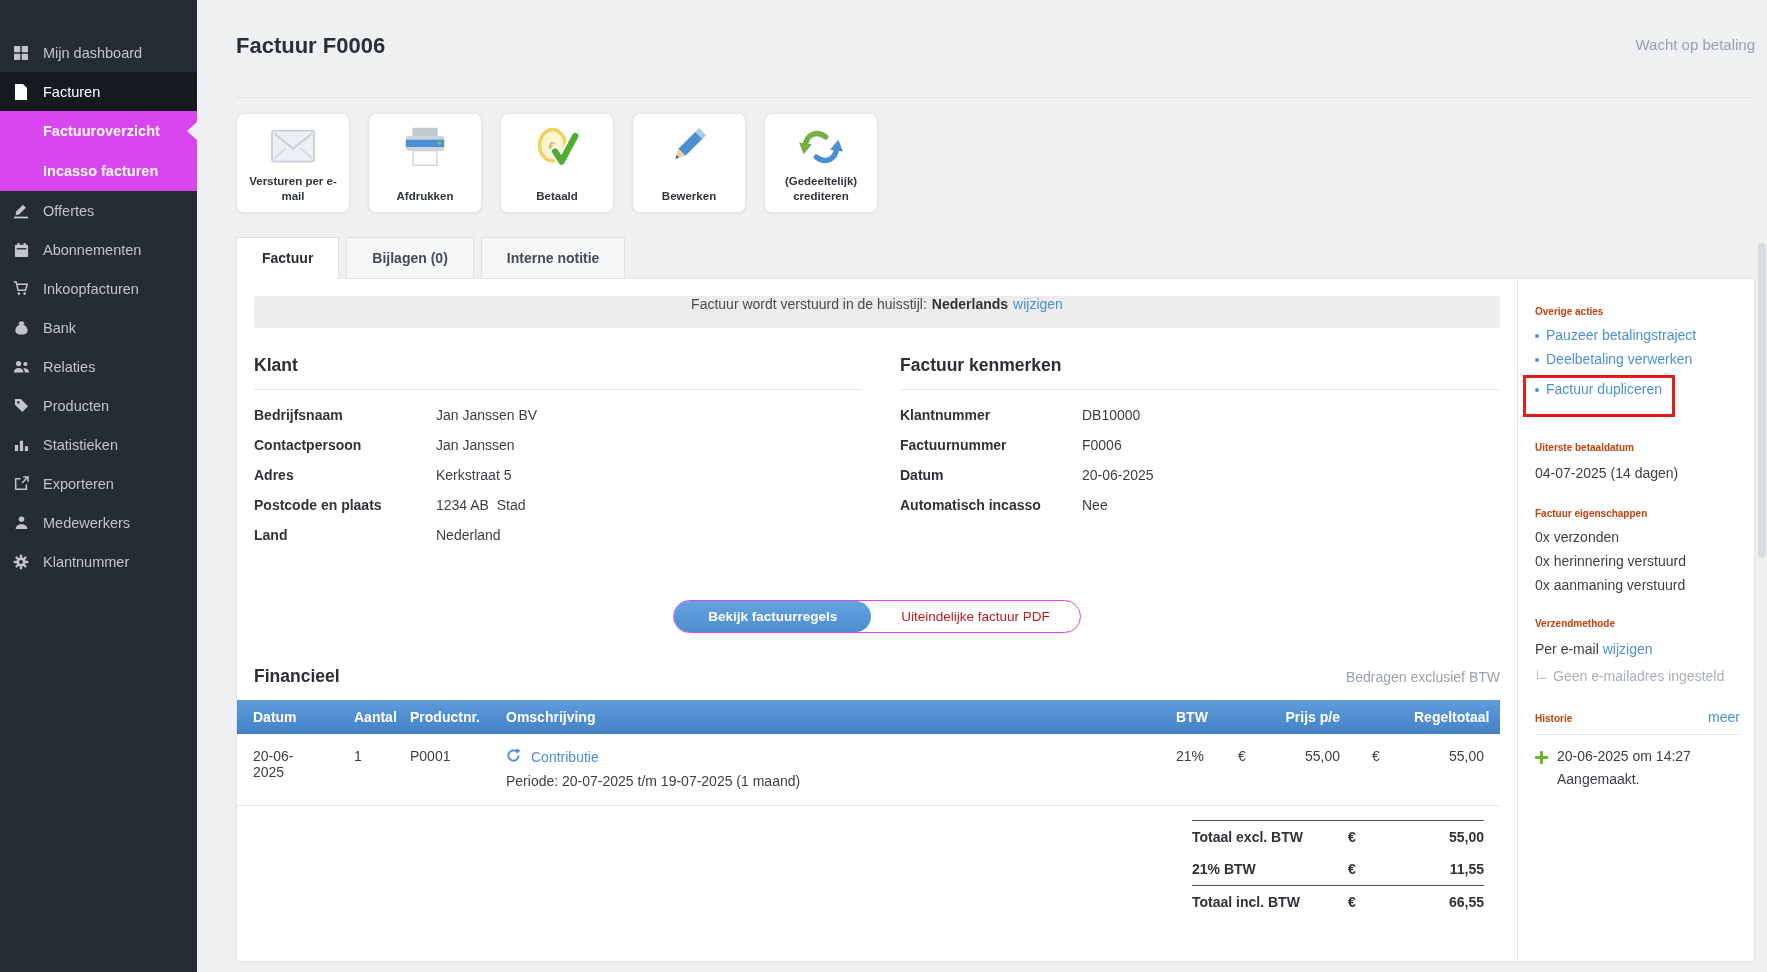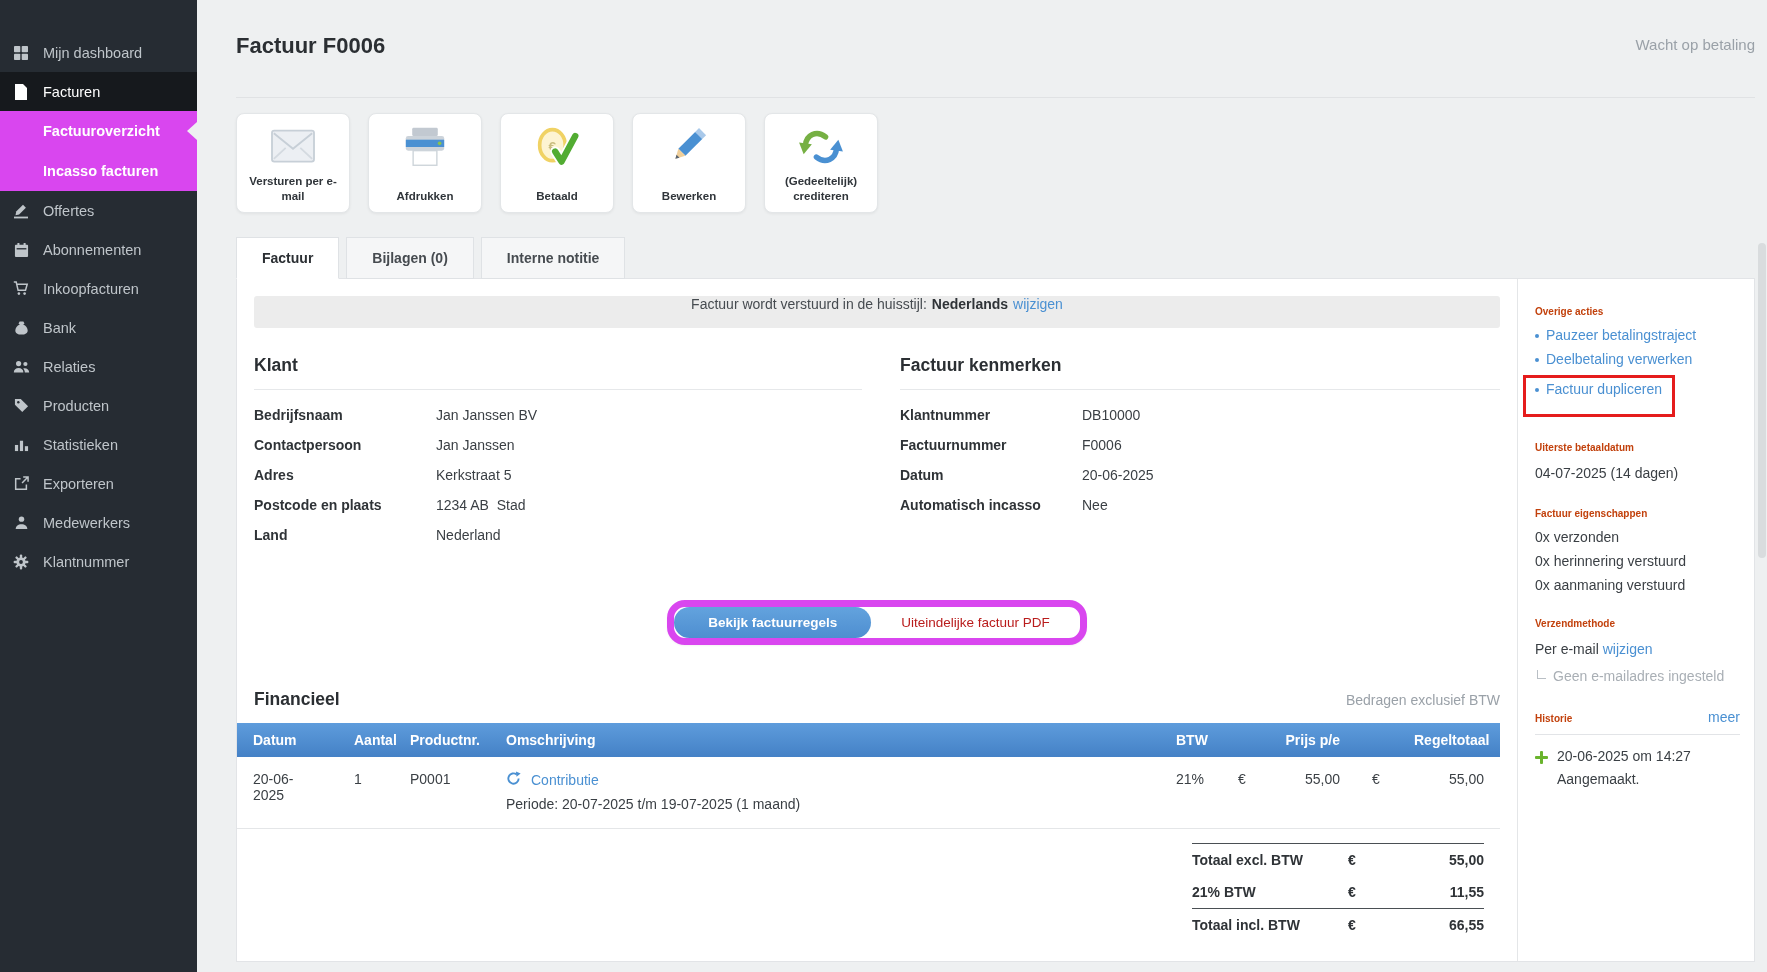--- a/index.html
+++ b/index.html
@@ -50,25 +50,25 @@
   .col-klant { width:608px; margin-right:38px; }
   .col-kenmerken { flex:1; }
   .section-heading { font-size:17.5px; font-weight:bold; color:#2b2f33; padding-bottom:13px;
     border-bottom:1px solid #e6e8ea; }
   .kv-rows { margin-top:16px; }
   .kv { display:flex; margin-bottom:11px; font-size:14px; line-height:19px; }
   .kv-label { width:182px; font-weight:bold; color:#2f3337; flex:0 0 182px; }
   .kv-value { color:#3a3f44; white-space:pre-wrap; }
   
   .view-toggle { margin:44px auto 0; width:max-content; display:flex; background:#fff;
-    border:7px solid #d946ef; border-radius:18px; box-shadow:0 1px 2px rgba(0,0,0,.05); }
+    border:1px solid #d946ef; border-radius:18px; box-shadow:0 1px 2px rgba(0,0,0,.05); }
   .toggle-btn { padding:8px 30px; font-size:13.5px; border-radius:17px; color:#b91c1c; cursor:pointer; }
   .toggle-btn.active { background:linear-gradient(#63a3de,#4e8ed0); color:#fff; font-weight:bold; padding:8px 34px; }
   
-  .fin-head { margin-top:44px; display:flex; align-items:baseline; justify-content:space-between; }
+  .fin-head { margin-top:33px; display:flex; align-items:baseline; justify-content:space-between; }
   .fin-title { font-size:17.5px; font-weight:bold; color:#2b2f33; }
   .fin-note { font-size:14px; color:#9aa1a8; }
   table.fin { border-collapse:collapse; table-layout:fixed; width:calc(100% + 17px); margin:13px 0 0 -17px; }
   table.fin thead th { background:linear-gradient(180deg,#5e9cdc,#4481c6); color:#fff; font-size:14px;
     font-weight:bold; text-align:left; padding:9px 16px; }
   table.fin th.right, table.fin td.right { text-align:right; }
   table.fin tbody td { padding:14px 16px 16px; font-size:14px; color:#3a3f44; vertical-align:top;
     border-bottom:1px solid #e4e6e8; }
   .line-link { display:inline-flex; align-items:center; gap:10px;text-align:center; }
   .periode { margin-top:7px; color:#3a3f44; }

